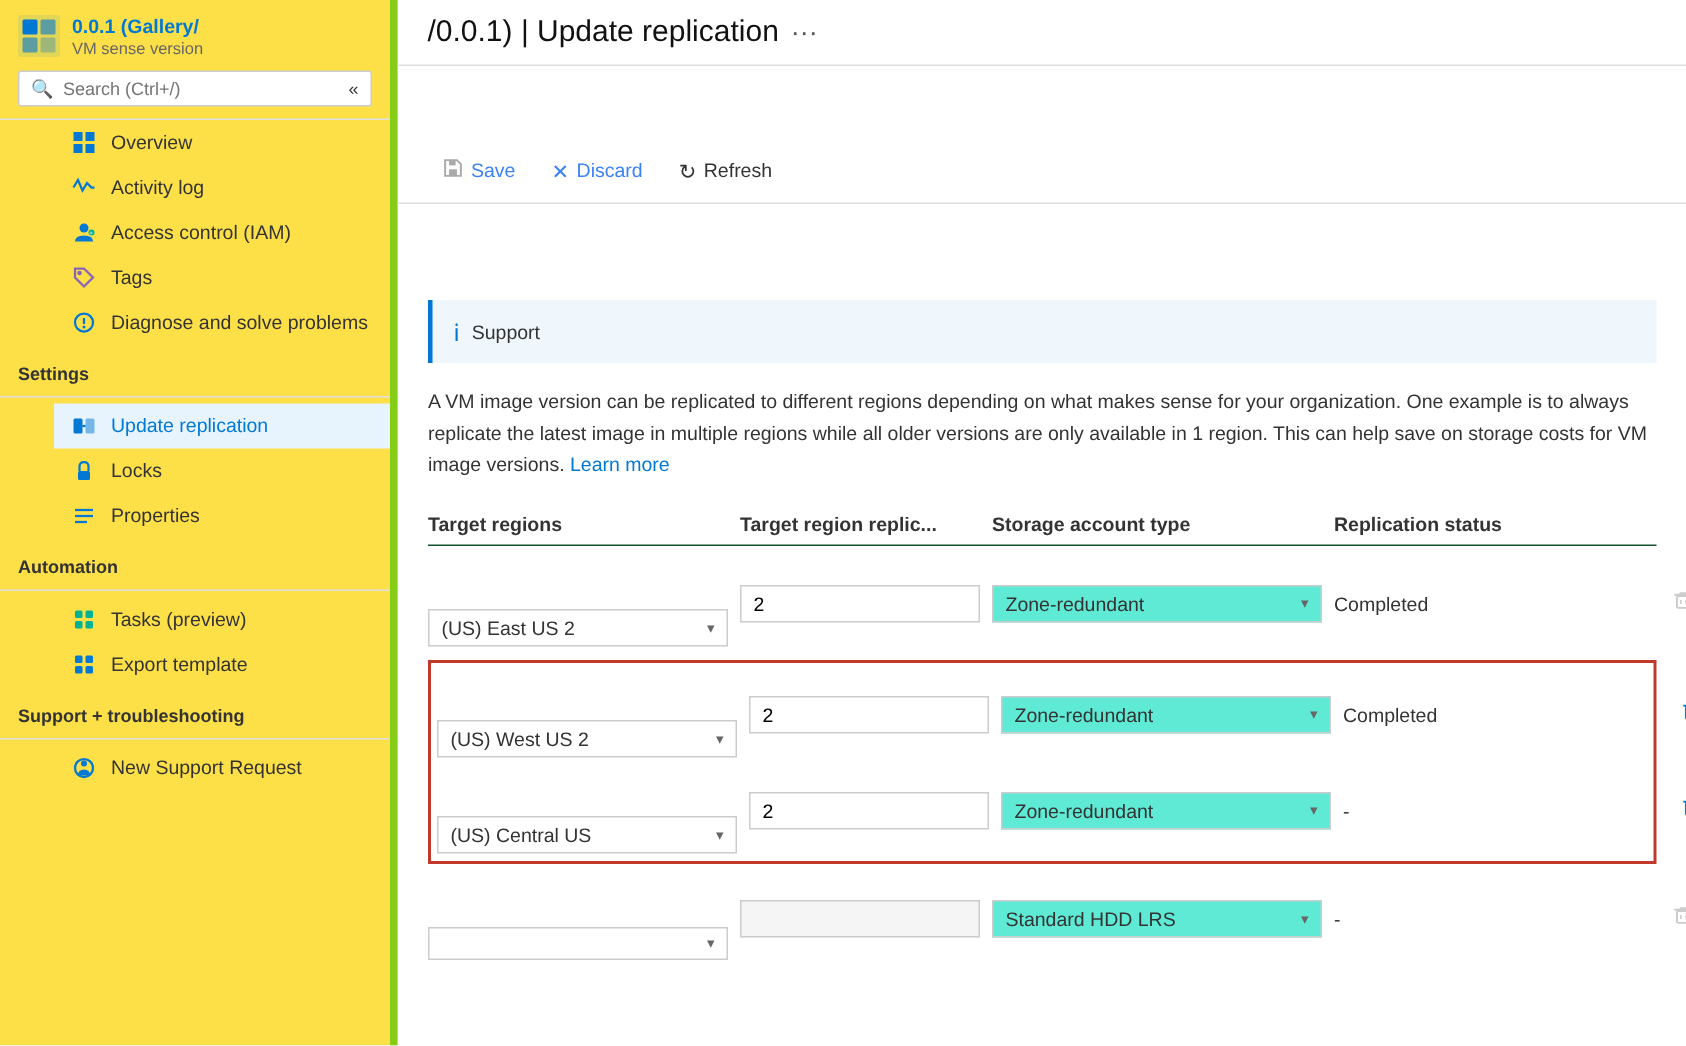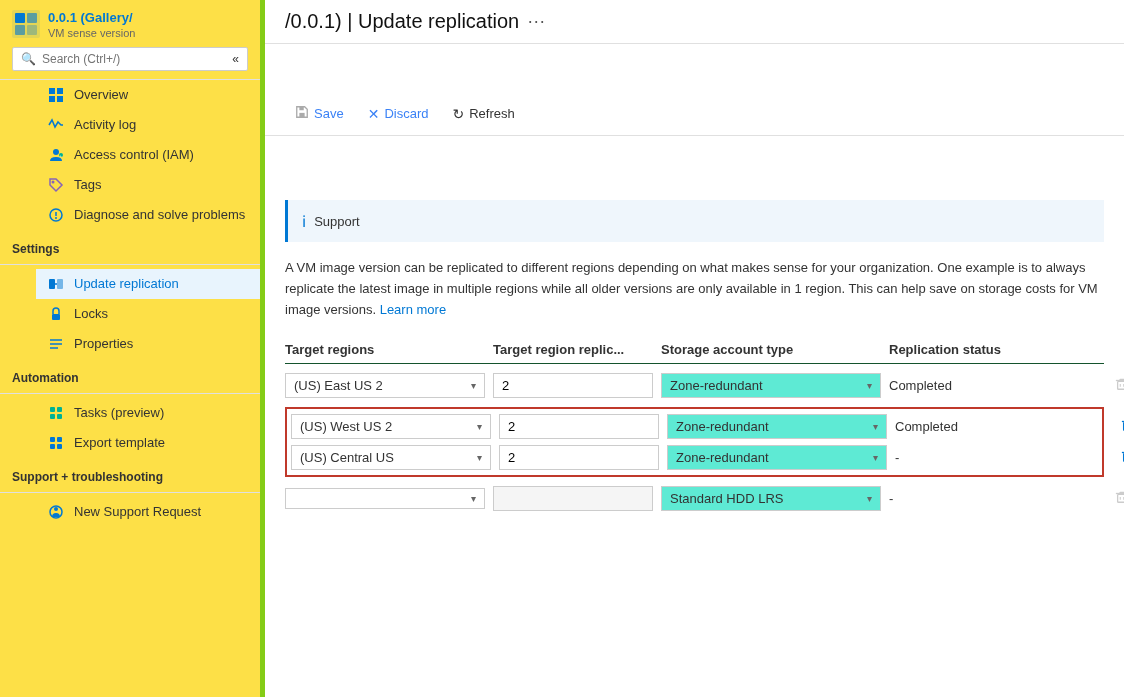--- a/index.html
+++ b/index.html
@@ -242,20 +242,21 @@
 
     .region-select {
       display: flex;
       align-items: center;
       border: 1px solid #ccc;
       padding: 4px 8px;
       font-size: 13px;
       background: #fff;
       cursor: pointer;
       justify-content: space-between;
+      margin-top: 33px;
     }
 
     .region-select.empty {
       color: #bbb;
     }
 
     .num-input {
       border: 1px solid #ccc;
       padding: 4px 8px;
       font-size: 13px;

